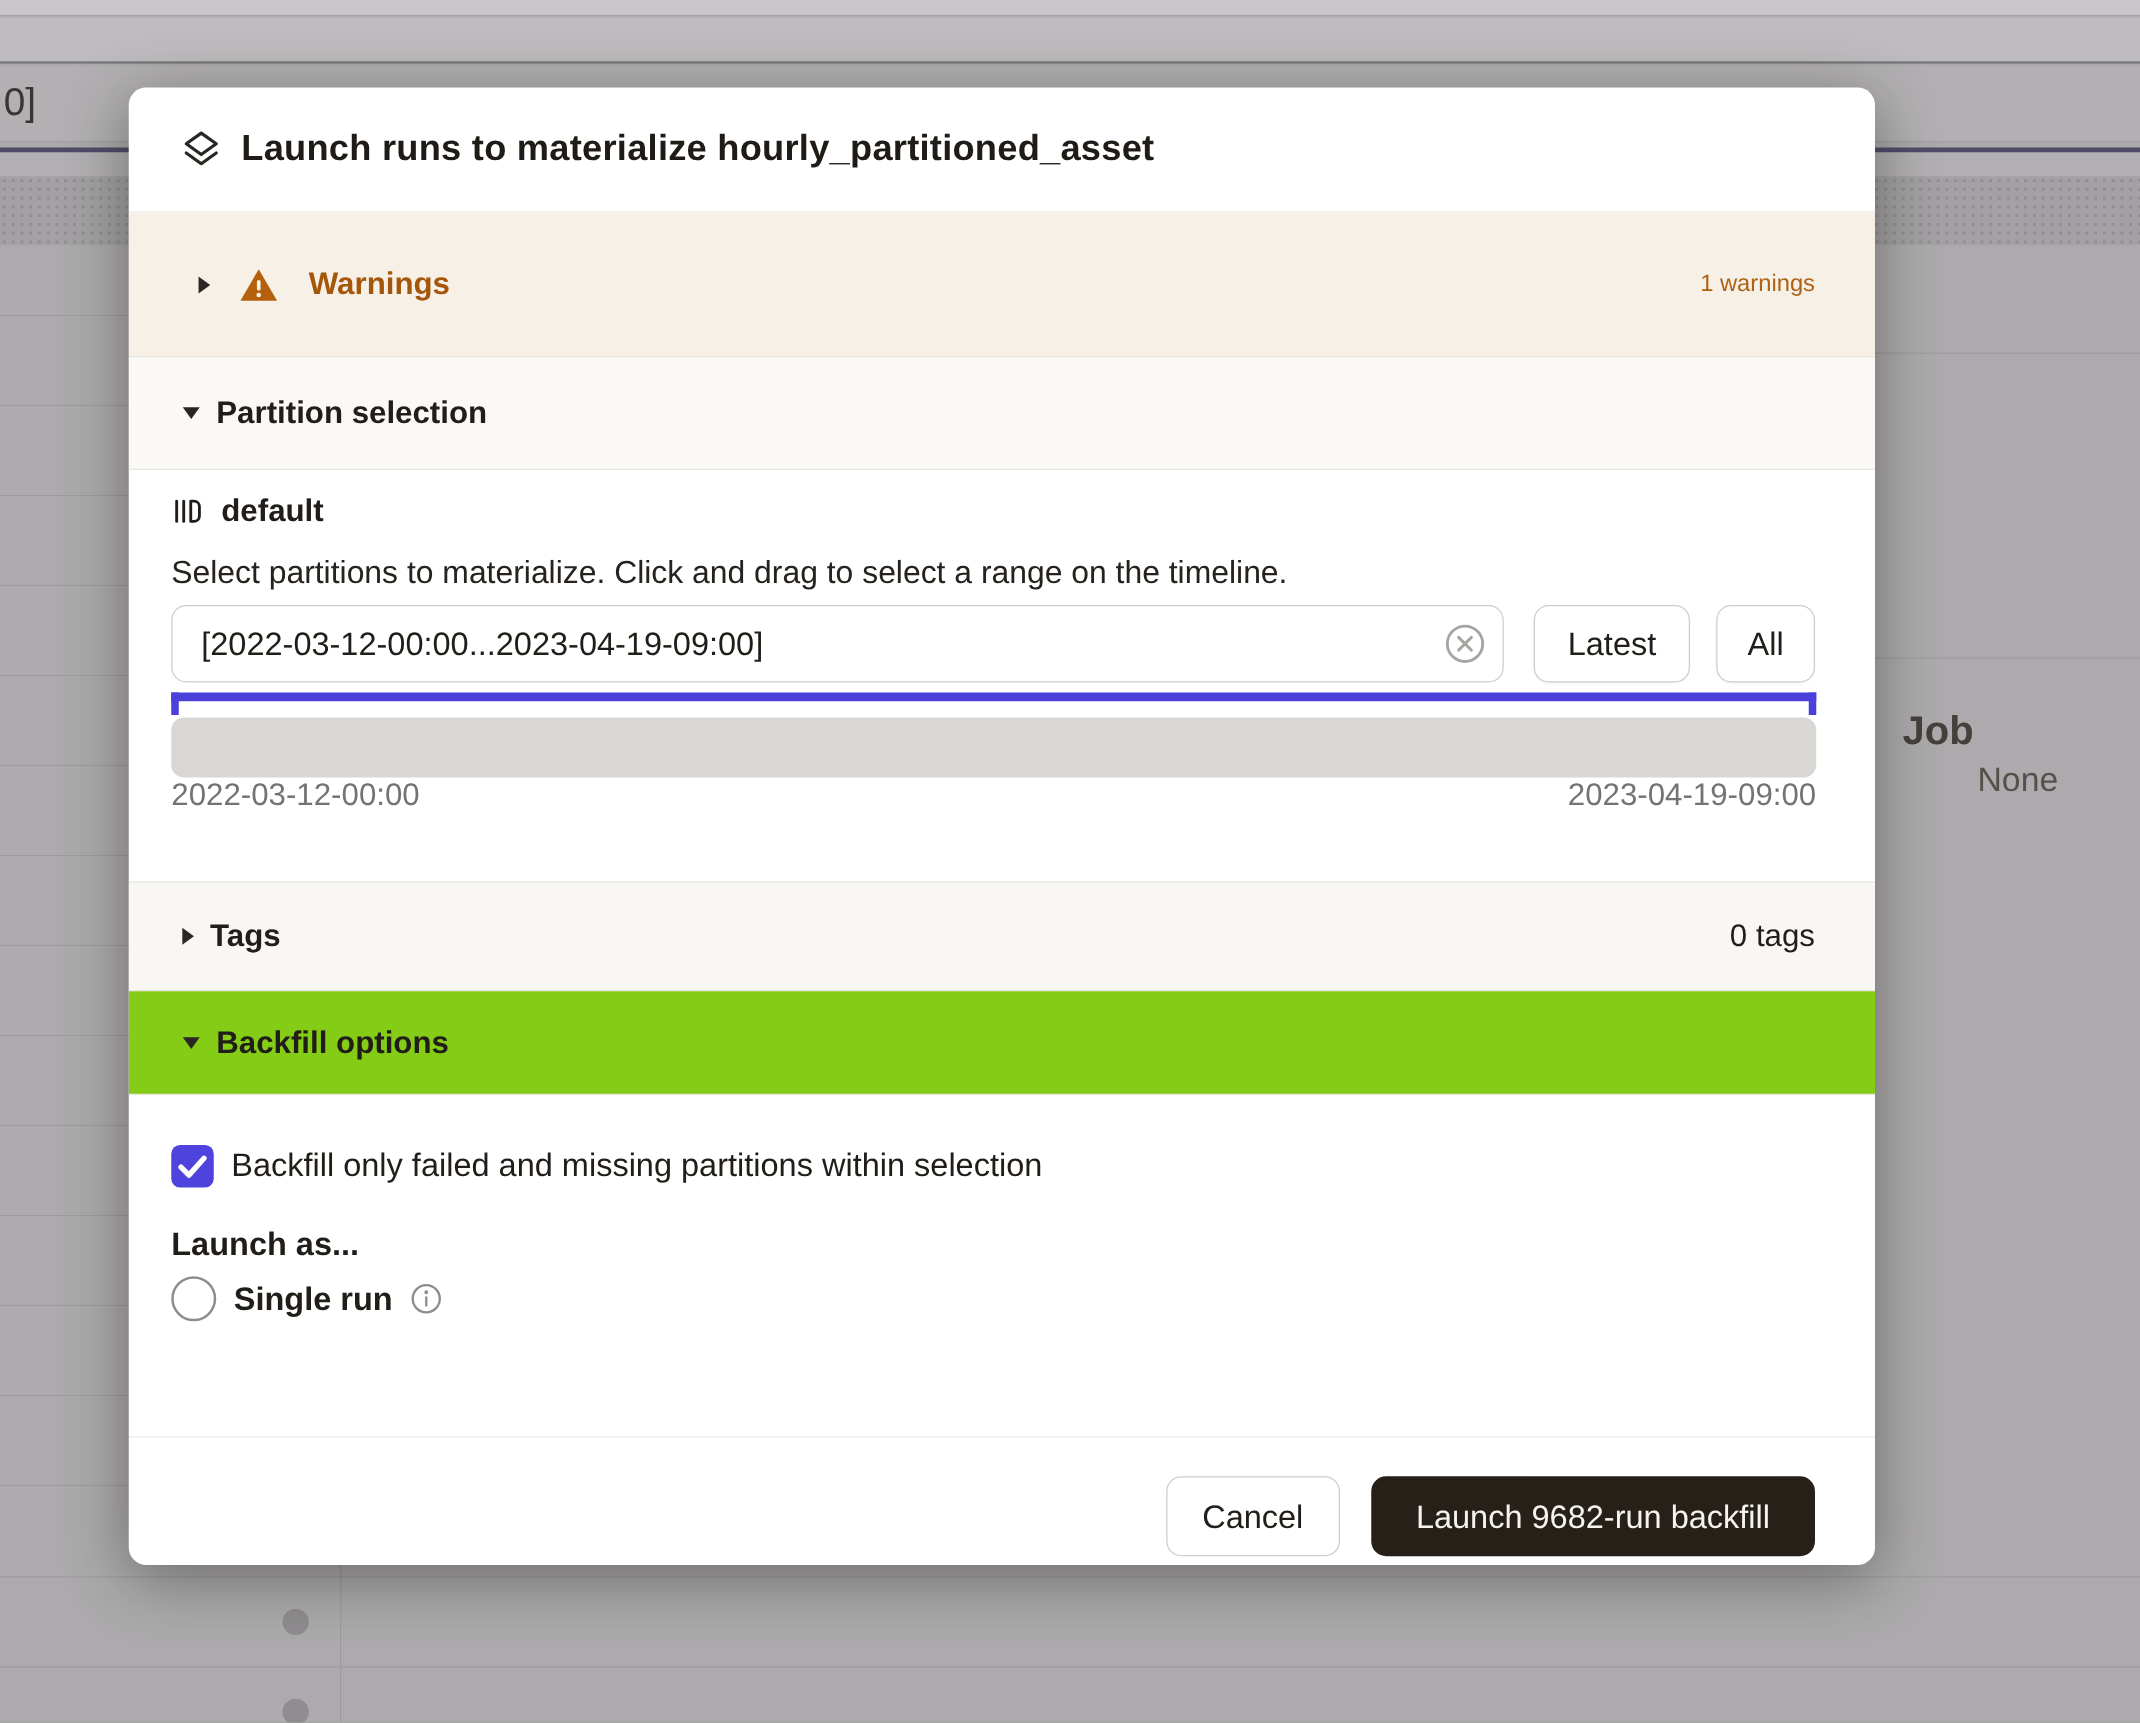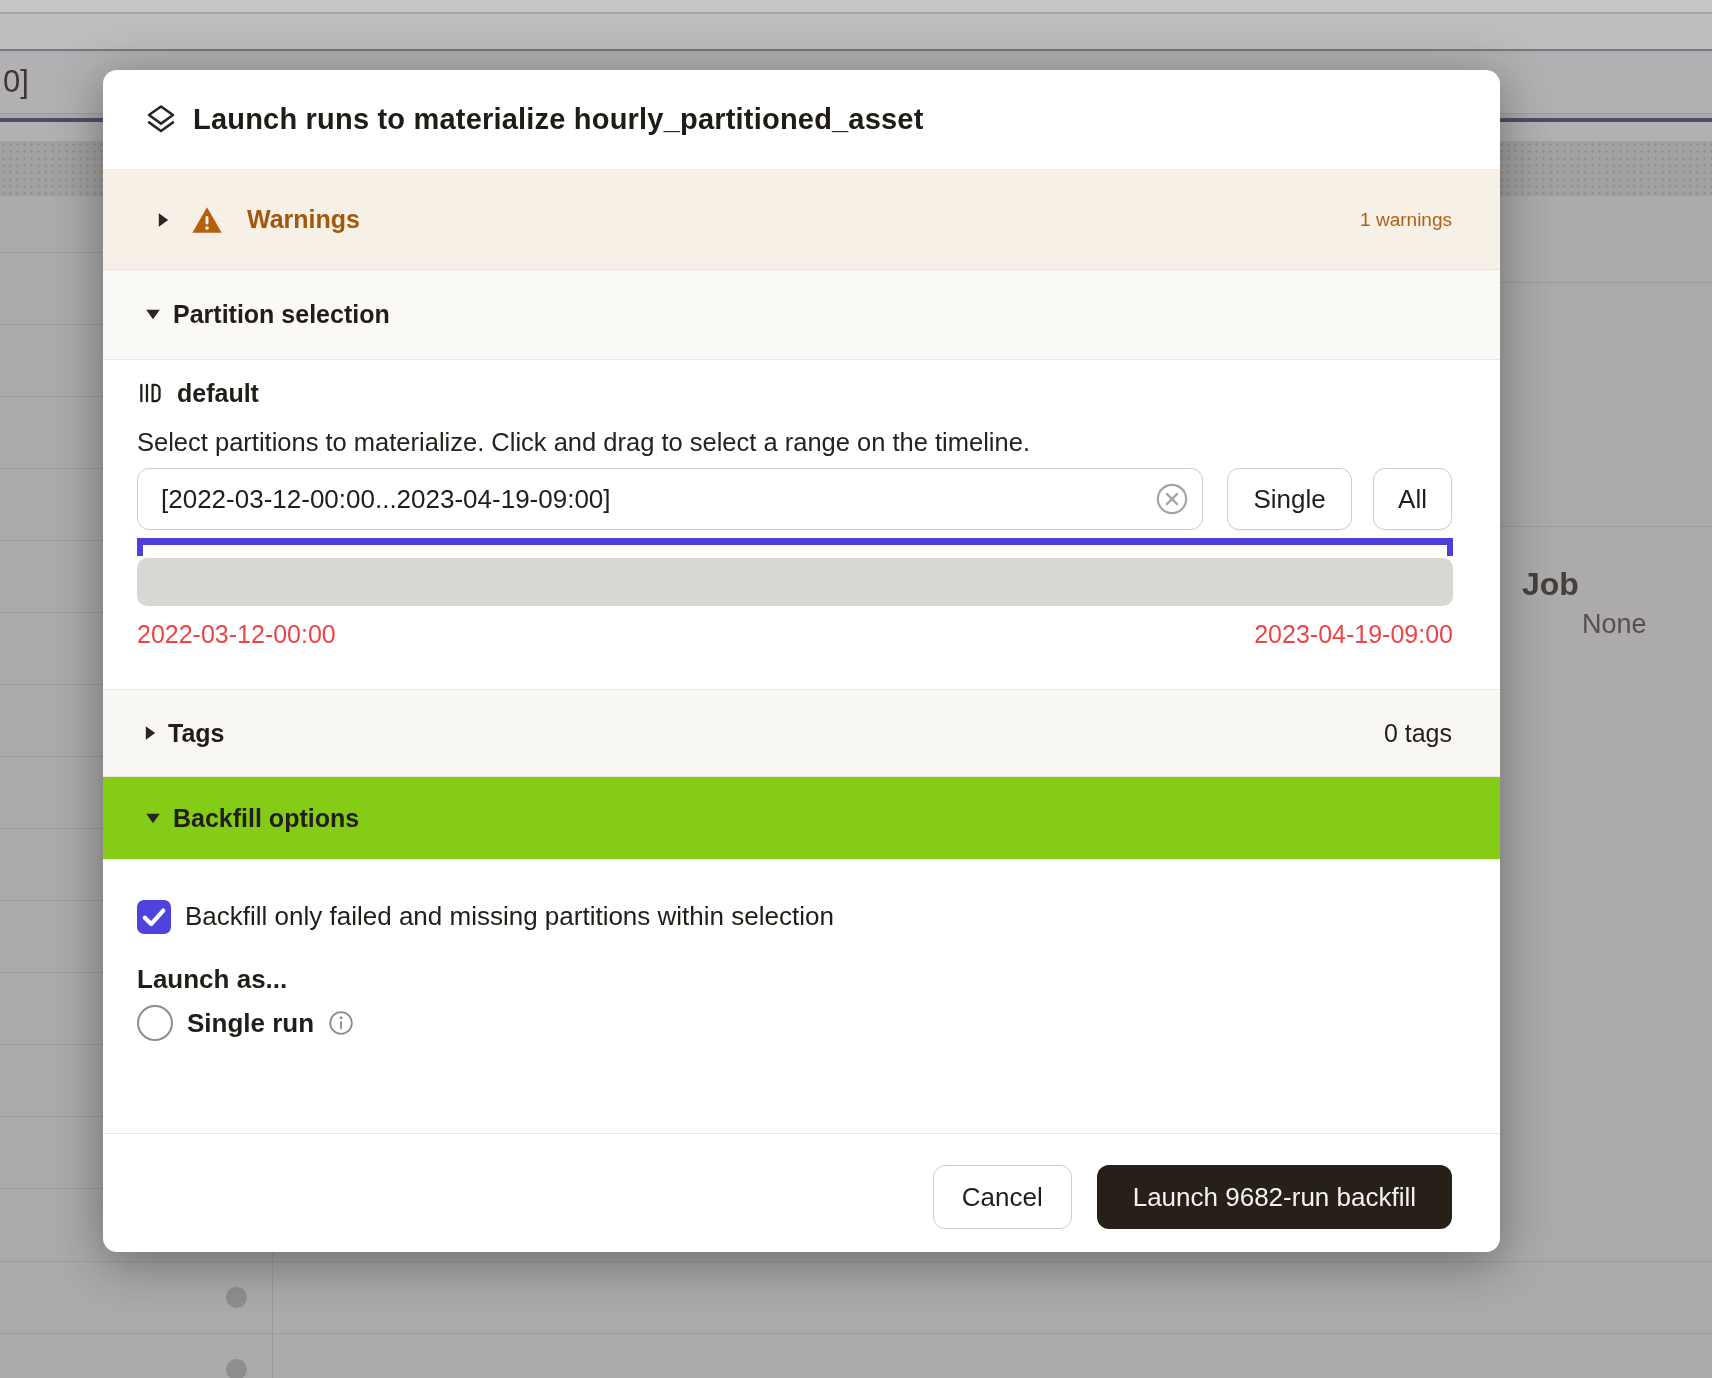--- a/index.html
+++ b/index.html
@@ -25,21 +25,21 @@
   .bg-botline{position:absolute;left:0;width:1712px;height:1px;background:#9D9B9D;}
   .bg-vline{position:absolute;left:272px;top:1252px;width:1px;height:126px;background:#9D9B9D;}
   .bg-dot{position:absolute;width:21px;height:21px;border-radius:50%;background:#8F8D8F;}
 
   
   .modal{position:absolute;left:103px;top:70px;width:1397px;height:1182px;background:#FFFFFF;
          border-radius:14px;box-shadow:0 10px 50px rgba(30,28,25,.45);overflow:hidden;}
   .m-title{height:100px;display:flex;align-items:center;padding-left:40px;border-bottom:1px solid #EFEDEA;}
   .m-title .ttl{font-size:29px;font-weight:700;color:#1F1B17;margin-left:14px;letter-spacing:.2px;}
 
-  .m-warn{height:100px;background:#F6F0E6;border-bottom:1px solid #E9E3D8;display:flex;align-items:center;
+  .m-warn{height:116px;background:#F6F0E6;border-bottom:1px solid #E9E3D8;display:flex;align-items:center;
           padding:0 48px 0 55px;}
   .warn-label{font-size:25px;font-weight:700;color:#A4570B;margin-left:24px;}
   .warn-count{margin-left:auto;font-size:19px;color:#AF6214;}
 
   .m-parthead{height:90px;background:#FAF9F6;border-bottom:1px solid #EAE8E4;display:flex;align-items:center;
           padding:0 48px 0 42px;}
   .sec-title{font-size:25px;font-weight:700;color:#211D18;margin-left:12px;}
 
   .m-content1{height:329px;padding:16px 48px 0 34px;}
   .dim-row{display:flex;align-items:center;height:34px;}
@@ -52,22 +52,22 @@
   .clear-btn{position:absolute;right:14px;top:14px;width:34px;height:34px;cursor:pointer;}
   .btn{height:62px;border:1.5px solid #CFCDC9;border-radius:12px;background:#fff;font-family:inherit;
        font-size:26px;color:#211D18;display:flex;align-items:center;justify-content:center;
        box-shadow:0 1px 2px rgba(0,0,0,.04);cursor:pointer;}
   .btn-latest{width:125px;margin-left:24px;}
   .btn-all{width:79px;margin-left:21px;}
   .range-bar{position:relative;margin-top:8px;width:1316px;height:18px;}
   .range-bar .bar{position:absolute;left:0;top:0;width:100%;height:7px;background:#4C40DB;}
   .range-bar .tick{position:absolute;top:0;width:6px;height:18px;background:#4C40DB;}
   .timeline{margin-top:2px;width:1316px;height:48px;background:#D8D7D4;border-radius:10px;cursor:pointer;}
-  .dates{margin-top:14px;width:1316px;height:30px;display:flex;justify-content:space-between;
-         font-size:25px;color:#ef4444;}
+  .dates{width:1316px;height:30px;display:flex;justify-content:space-between;
+         font-size:25px;color:#737373;}
 
   .m-tags{height:88px;background:#F8F7F4;border-top:1px solid #EAE8E4;border-bottom:1px solid #EAE8E4;
           display:flex;align-items:center;padding:0 48px 0 42px;}
   .tags-count{margin-left:auto;font-size:25px;color:#211D18;}
   .m-backhead{height:83px;background:#84cc16;border-bottom:1px solid #EAE8E4;display:flex;align-items:center;
           padding:0 48px 0 42px;}
 
   .m-content2{height:273px;padding:39px 48px 0 34px;}
   .cb-row{display:flex;align-items:center;height:35px;}
   .checkbox{width:34px;height:34px;border-radius:7px;background:#4F43DD;flex:none;cursor:pointer;}
@@ -166,21 +166,21 @@
         <div class="pinput">
           <input type="text" value="[2022-03-12-00:00...2023-04-19-09:00]" style="">
           <span class="clear-btn">
             <svg width="34" height="34" viewBox="0 0 24 24" fill="none" stroke="#A7A5A1" stroke-width="1.6" stroke-linecap="round">
               <circle cx="12" cy="12" r="10"></circle>
               <line x1="8.4" y1="8.4" x2="15.6" y2="15.6"></line>
               <line x1="15.6" y1="8.4" x2="8.4" y2="15.6"></line>
             </svg>
           </span>
         </div>
-        <button class="btn btn-latest">Single</button>
+        <button class="btn btn-latest">Latest</button>
         <button class="btn btn-all">All</button>
       </div>
 
       <div class="range-bar">
         <div class="bar"></div>
         <div class="tick" style="left:0;"></div>
         <div class="tick" style="right:0;"></div>
       </div>
 
       <div class="timeline"></div>

